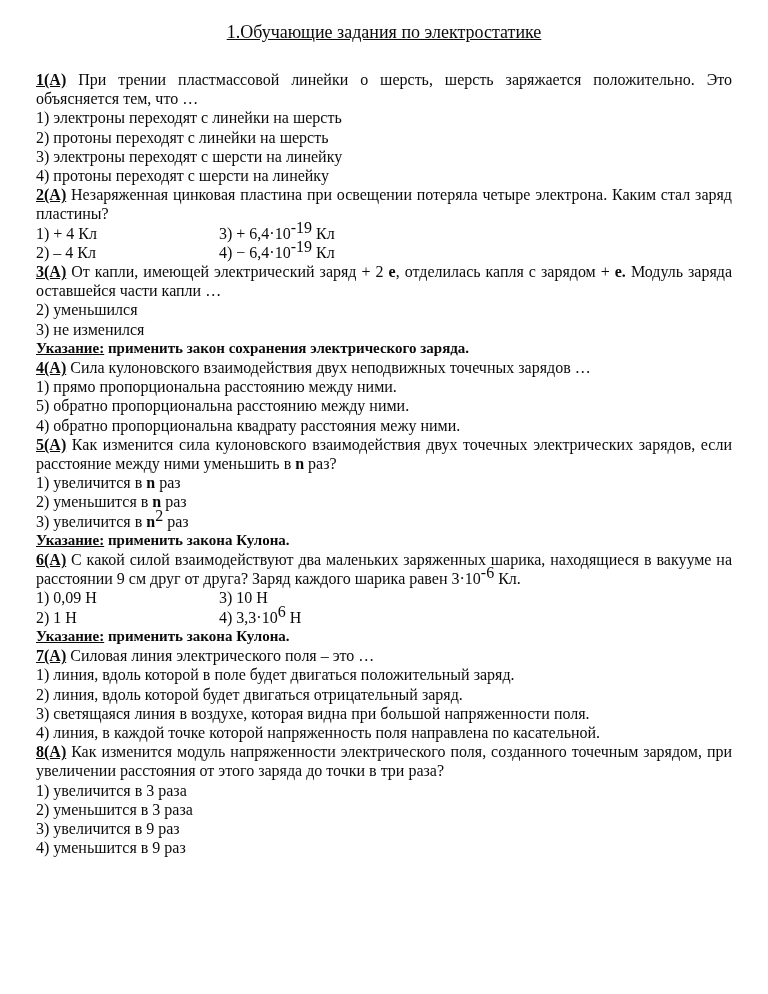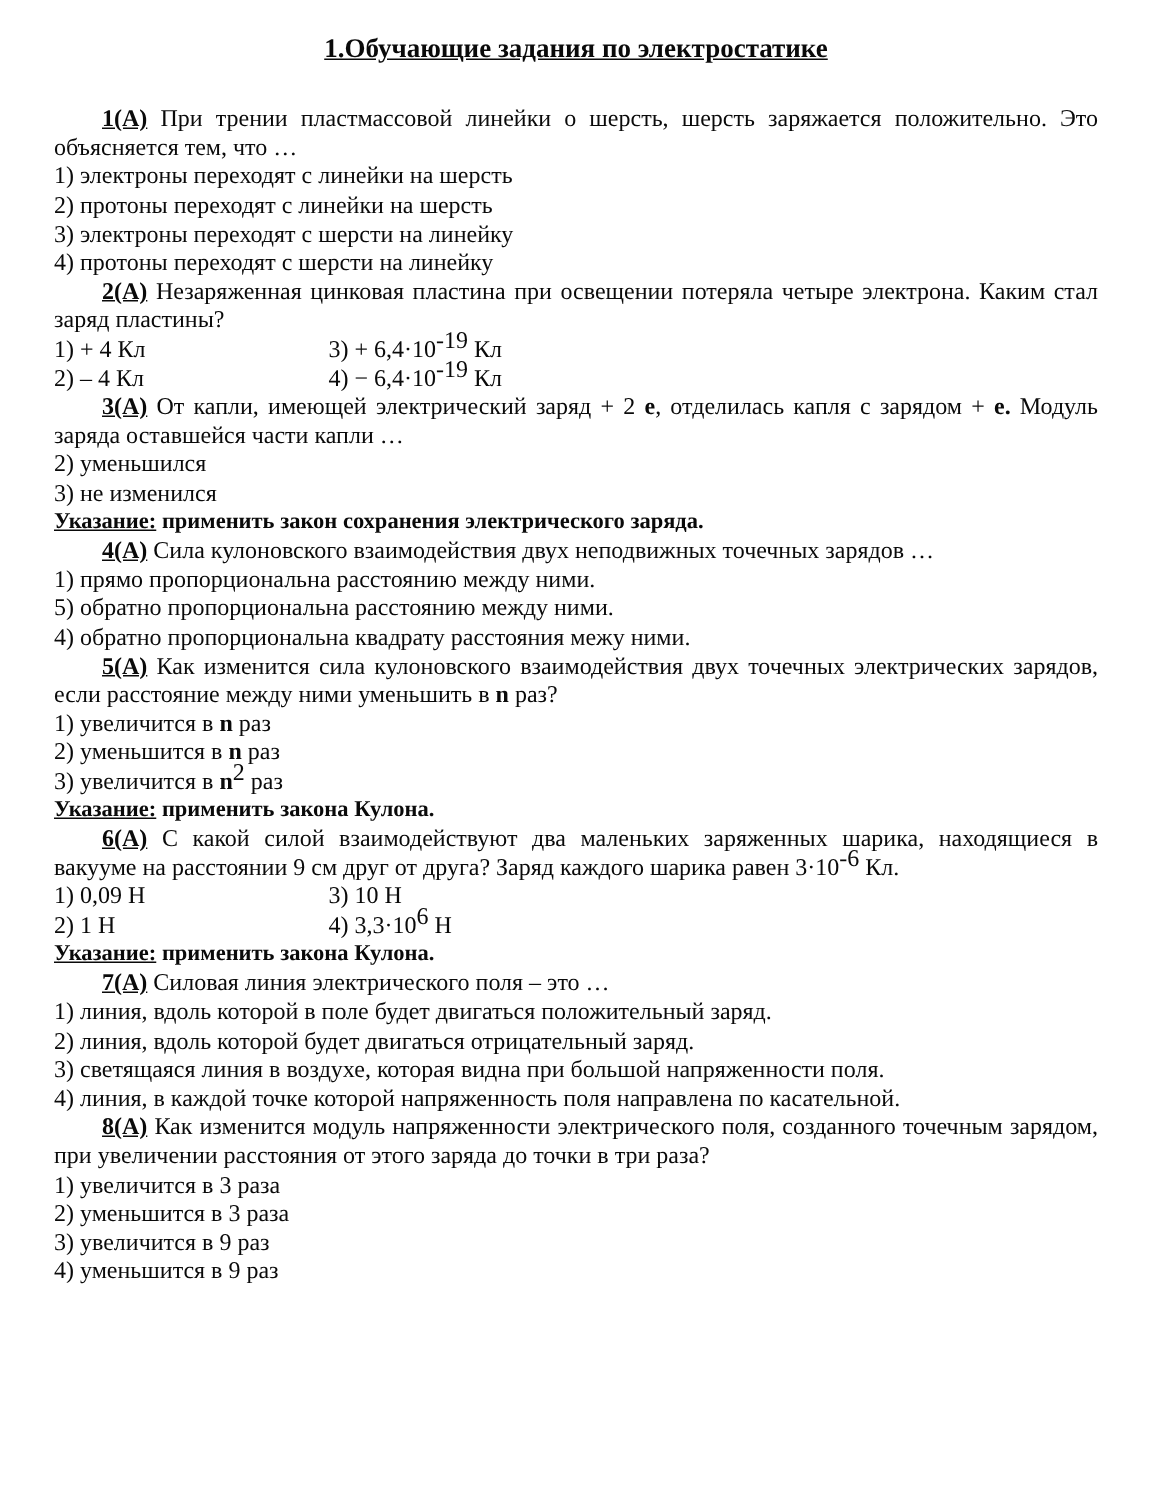--- a/index.html
+++ b/index.html
@@ -5,28 +5,28 @@
   * { box-sizing: border-box; }
   html, body { margin: 0; padding: 0; }
   body {
     width: 768px; height: 994px;
     background: #ffffff; color: #0a0a0a;
     font-family: "Liberation Serif", serif;
     overflow: hidden;
   }
   .doc { padding: 22px 36px 0 36px; }
   .title {
-    font-size: 18px; font-weight: bold;
+    font-size: 18px; font-weight: normal;
     text-decoration: underline;
     text-align: center;
     margin: 0 0 27px 0;
   }
   p { margin: 0; font-size: 16px; line-height: 19.2px; }
   .stem { text-align: justify; }
-  .qnum { font-weight: bold; text-decoration: underline; margin-left: 32px; }
+  .qnum { font-weight: bold; text-decoration: underline; }
   b { font-weight: bold; }
   .optrow { display: flex; font-size: 16px; line-height: 19.2px; }
   .optrow .c1 { width: 183px; flex: 0 0 183px; }
   .optrow .c2 { flex: 1; }
   sup { font-size: 16px; line-height: 0; vertical-align: 6px; }
   .hint { font-weight: bold; font-size: 15px; line-height: 19.2px; }
   .hint-label { text-decoration: underline; }
 </style>
 </head>
 <body>

